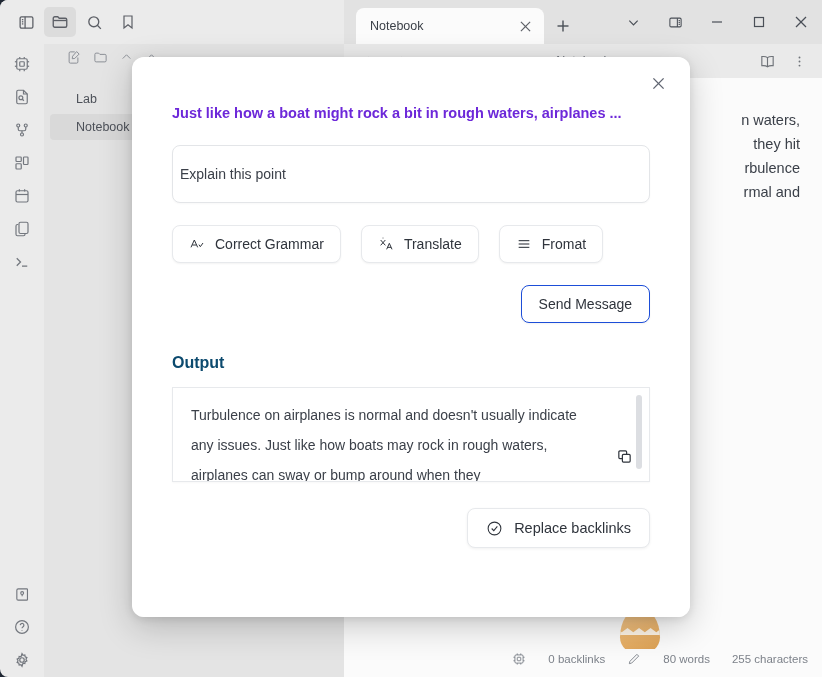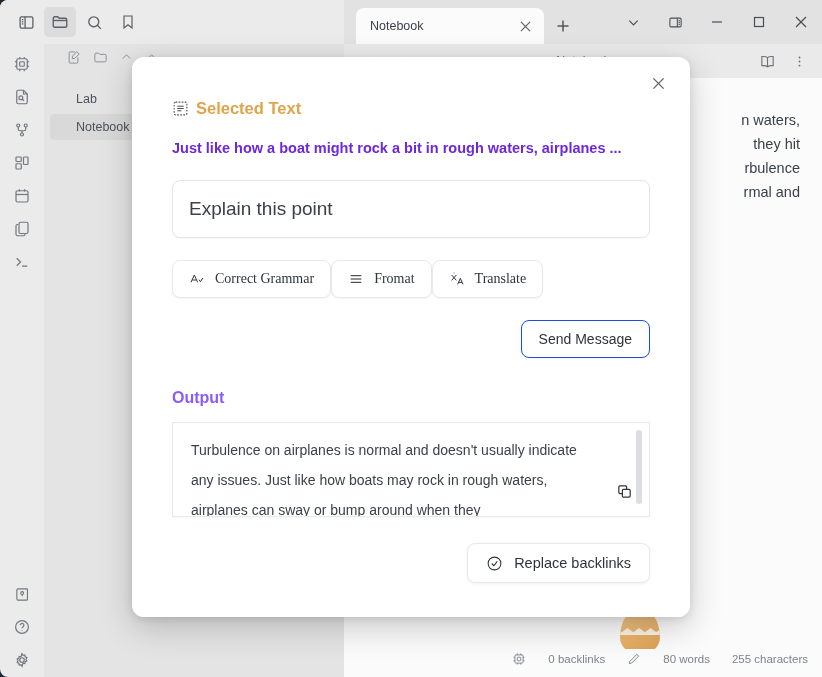--- a/index.html
+++ b/index.html
@@ -183,45 +183,45 @@
   .sel-head-title {
     font-size: 16.5px; font-weight: bold; color: #e0a449;
   }
   .sel-quote {
     margin-top: 20px; font-size: 14.5px; font-weight: bold;
     color: #6d28d9; line-height: 20px;
   }
   .prompt-box {
     margin-top: 22px; height: 58px; border: 1px solid #e3e5e8;
     border-radius: 8px; display: flex; align-items: center;
-    padding-left: 16px; font-size: 19px; color: #3b4049;
+    padding-left: 7px; font-size: 14px; color: #3b4049;
     background: #fff;
     box-shadow: 0 1px 2px rgba(0,0,0,0.03);
   }
   .actions-row {
-    margin-top: 22px; display: flex;  font-family: Liberation Serif, serif;
+    margin-top: 22px; display: flex; gap: 20px;
   }
   .act-btn {
     height: 38px; border: 1px solid #e7e9ec; border-radius: 8px;
     background: #fff; display: inline-flex; align-items: center;
     gap: 10px; padding: 0 16px; font-size: 14px; color: #2f343c;
     box-shadow: 0 1px 2px rgba(0,0,0,0.05);
   }
   .act-ico { display: flex; align-items: center; color: #2f343c; }
   .send-row {
     margin-top: 22px; display: flex; justify-content: flex-end;
   }
   .send-btn {
     height: 38px; border: 1px solid #1d4ed8; border-radius: 8px;
     background: #fff; display: inline-flex; align-items: center;
     padding: 0 17px; font-size: 14px; color: #2f343c;
     box-shadow: 0 1px 2px rgba(0,0,0,0.05);
   }
   .output-title {
-    margin-top: 31px; font-size: 16px; font-weight: bold; color: #8b5cf6;
+    margin-top: 31px; font-size: 16px; font-weight: bold; color: #0c4a6e;
   }
   .output-box {
     position: relative; margin-top: 15px; height: 95px;
     border: 1px solid #e7e9ec; border-radius: 0; background: #fff;
     padding: 12px 52px 0 18px; overflow: hidden;
     font-size: 14px; line-height: 30px; color: #3b4049;
     box-shadow: 0 1px 2px rgba(0,0,0,0.03);
   }
   .output-scroll {
     position: absolute; right: 7px; top: 7px; width: 6px; height: 74px;
@@ -516,71 +516,58 @@
   <div class="modal-shadow"></div>
   <div class="modal">
 
     <div class="modal-close">
       <svg width="13" height="13" viewBox="0 0 14 14" stroke="currentColor" stroke-width="1.45">
         <line x1="1.5" y1="1.5" x2="12.5" y2="12.5"></line>
           <line x1="12.5" y1="1.5" x2="1.5" y2="12.5"></line>
       </svg>
     </div>
 
-    <div class="sel-head">
-      <span class="sel-head-icon">
-        <svg width="17" height="17" viewBox="0 0 24 24" fill="none" stroke="currentColor" stroke-width="1.5" stroke-dasharray="2.4 1.9">
-          <rect x="3" y="3" width="18" height="18" rx="2"></rect>
-        </svg>
-        <svg width="11" height="11" viewBox="0 0 24 24" stroke="#4b4f57" stroke-width="2.2" style="margin-left:-14px;">
-          <line x1="5" y1="7" x2="19" y2="7"></line>
-            <line x1="5" y1="12" x2="19" y2="12"></line>
-            <line x1="5" y1="17" x2="14" y2="17"></line>
-        </svg>
-      </span>
-      <span class="sel-head-title">Selected Text</span>
-    </div>
 
     <div class="sel-quote">Just like how a boat might rock a bit in rough waters, airplanes ...</div>
 
     <div class="prompt-box">
       <span>Explain this point</span>
     </div>
 
     <div class="actions-row">
       <div class="act-btn">
         <span class="act-ico">
           <svg width="16" height="16" viewBox="0 0 24 24" fill="none" stroke="currentColor" stroke-width="1.5">
             <path d="M3 17L8 6l5 11"></path>
               <line x1="5" y1="13.5" x2="11" y2="13.5"></line>
             <polyline points="15,13 17,16 21,10.5"></polyline>
           </svg>
         </span>
         <span>Correct Grammar</span>
       </div>
       <div class="act-btn">
         <span class="act-ico">
-          <svg width="16" height="16" viewBox="0 0 24 24" stroke="currentColor" stroke-width="1.6" fill="none">
-            <line x1="4" y1="7" x2="20" y2="7"></line>
-              <line x1="4" y1="12" x2="20" y2="12"></line>
-              <line x1="4" y1="17" x2="20" y2="17"></line>
-          </svg>
-        </span>
-        <span>Fromat</span>
-      </div>
-      <div class="act-btn">
-        <span class="act-ico">
           <svg width="16" height="16" viewBox="0 0 24 24" fill="none" stroke="currentColor" stroke-width="1.5">
             <path d="M4 6l7 8M11 6l-7 8"></path>
               <line x1="7.5" y1="2.5" x2="7.5" y2="3.6"></line>
             <path d="M13 20l4-9 4 9"></path>
               <line x1="14.4" y1="17" x2="19.6" y2="17"></line>
           </svg>
         </span>
         <span>Translate</span>
+      </div>
+      <div class="act-btn">
+        <span class="act-ico">
+          <svg width="16" height="16" viewBox="0 0 24 24" stroke="currentColor" stroke-width="1.6" fill="none">
+            <line x1="4" y1="7" x2="20" y2="7"></line>
+              <line x1="4" y1="12" x2="20" y2="12"></line>
+              <line x1="4" y1="17" x2="20" y2="17"></line>
+          </svg>
+        </span>
+        <span>Fromat</span>
       </div>
     </div>
 
     <div class="send-row">
       <div class="send-btn">
         <span>Send Message</span>
       </div>
     </div>
 
     <div class="output-title">Output</div>

